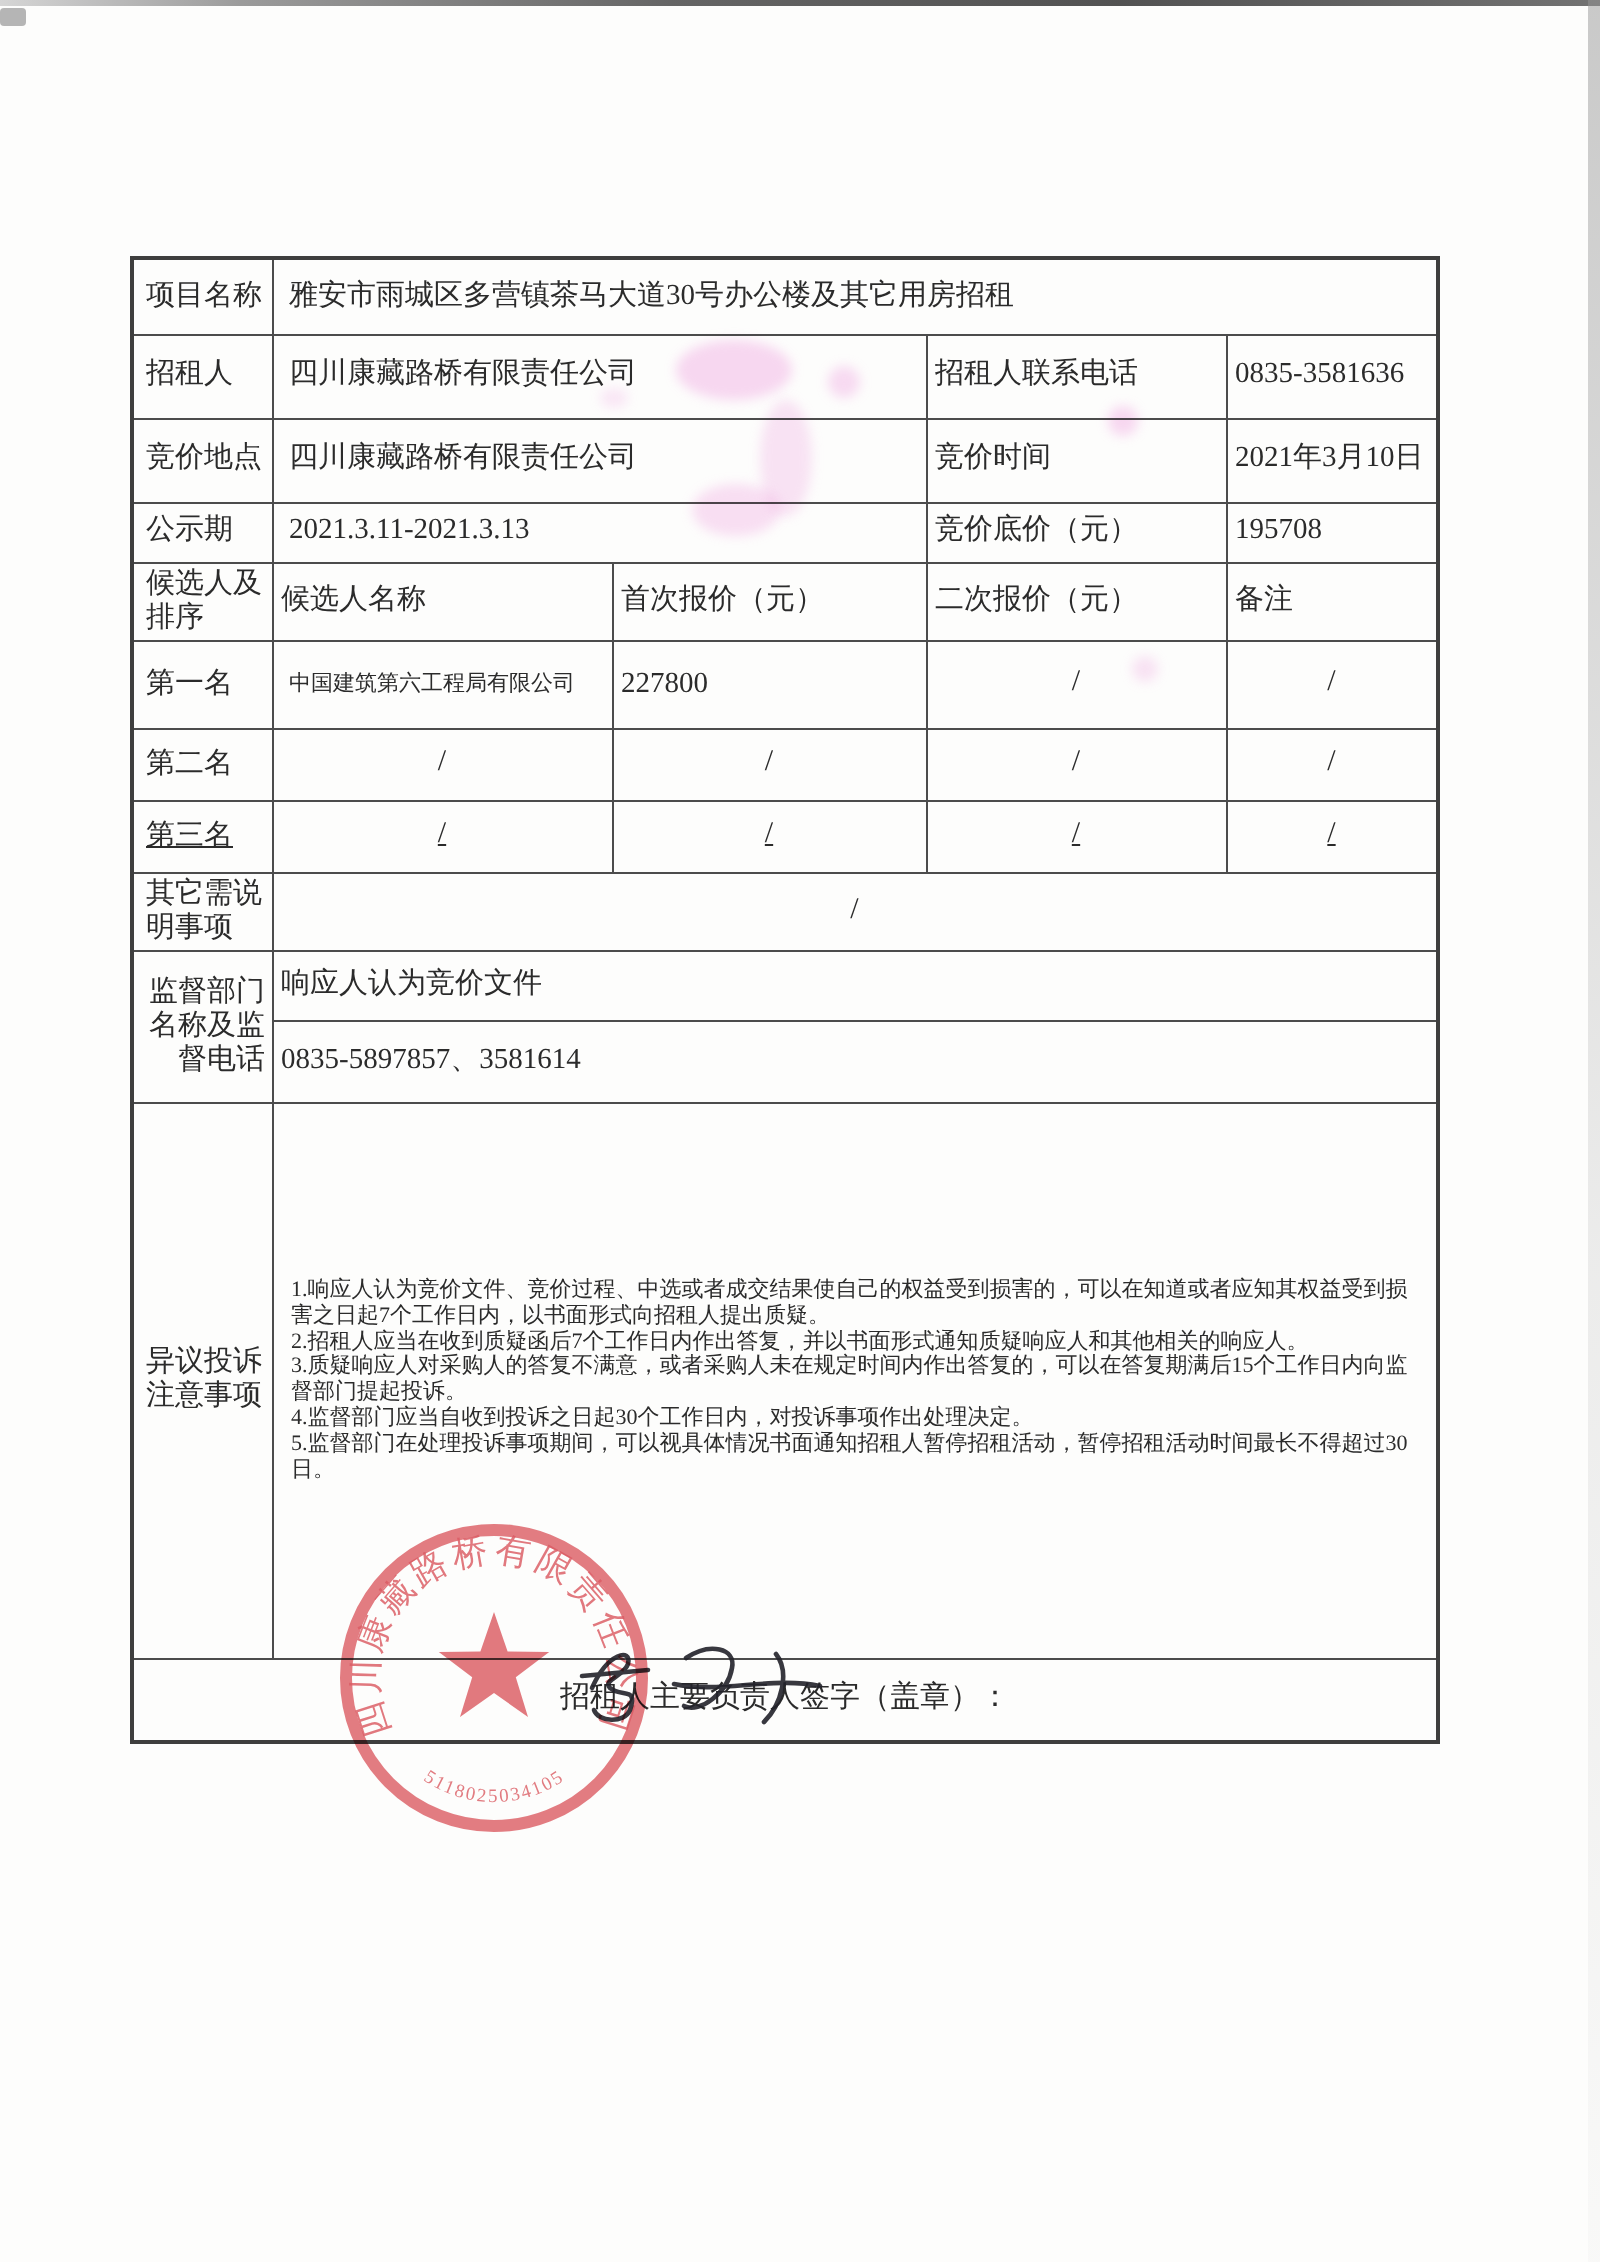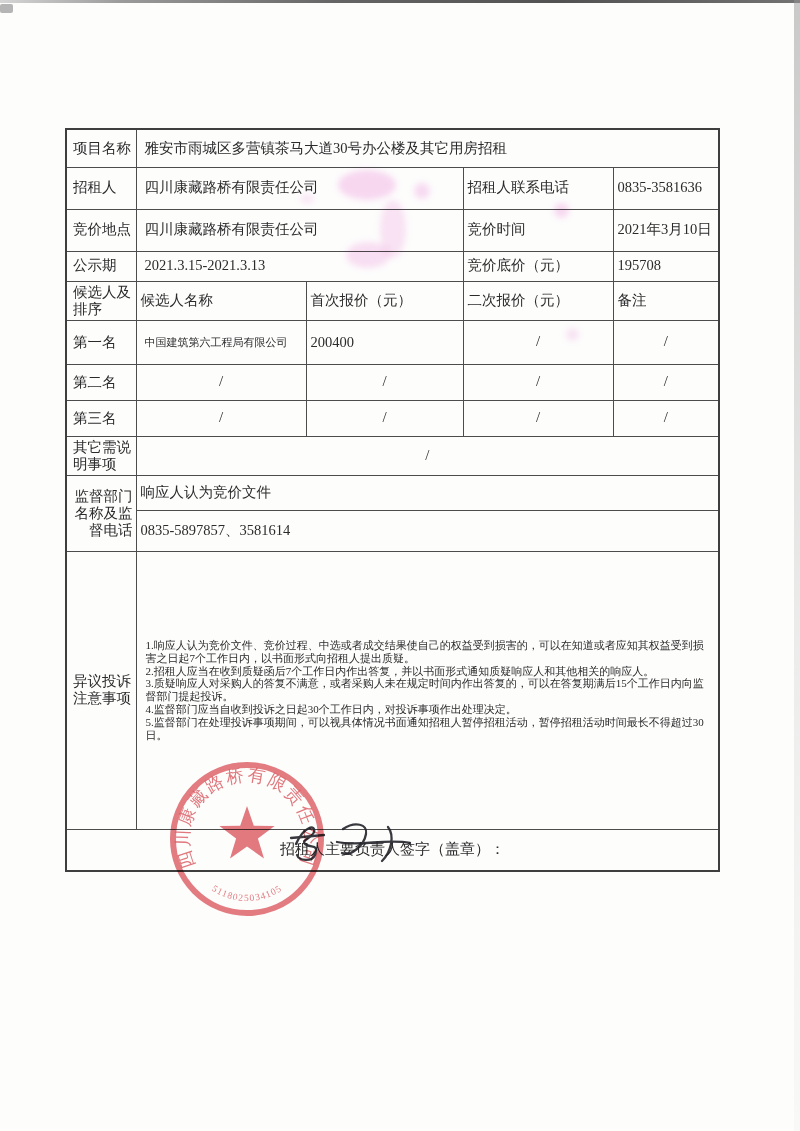--- a/index.html
+++ b/index.html
@@ -21,21 +21,21 @@
   table.doc{position:absolute;left:65px;top:128px;width:653px;border-collapse:collapse;table-layout:fixed;
     font-size:14.5px;color:#2b2b2b;}
   table.doc{border:2px solid #3e3e3e;}
   table.doc td{border:1.4px solid #4c4c4c;vertical-align:middle;overflow:hidden;line-height:1.18;}
   td.lbl{text-align:left;padding:2px 4px 2px 6px;}
   td.lbl-c{text-align:right;padding:2px 3px;}
   td.left{text-align:left;padding:2px 8px;}
   td.center{text-align:left;padding:2px 4px;}
   td.slash{text-align:center;font-size:15px;}
   .r1{height:38px;} .r2{height:42px;} .r3{height:42px;} .r4{height:30px;}
-  .r5{height:34px;} .r6{height:44px;} .r7{height:36px;padding-left:44px;} .r8{height:36px;}
+  .r5{height:34px;} .r6{height:44px;} .r7{height:36px;padding-left:44px;} .r8{height:36px;text-decoration:underline;}
   .r9{height:32px;} .r10a{height:35px;} .r10b{height:41px;}
   .r11{height:278px;} .r12{height:42px;}
   td.objection{text-align:left;padding:6px 9px;line-height:19px;font-size:11px;}
   td.sig{ text-align:center;padding:4px 6px;font-size:15px;}
 
   
   .seal{position:absolute;left:167px;top:758px;width:160px;height:162px;z-index:6;
     mix-blend-mode:multiply;opacity:.88;pointer-events:none;}
   .handsig{position:absolute;left:288px;top:816px;width:138px;height:52px;z-index:5;pointer-events:none;}
 </style>
@@ -81,37 +81,37 @@
 
     <tr class="r3">
       <td class="lbl">竞价地点</td>
       <td class="left" colspan="2">四川康藏路桥有限责任公司</td>
       <td class="center">竞价时间</td>
       <td class="center">2021年3月10日</td>
     </tr>
 
     <tr class="r4">
       <td class="lbl">公示期</td>
-      <td class="left" colspan="2">2021.3.15-2021.3.13</td>
+      <td class="left" colspan="2">2021.3.11-2021.3.13</td>
       <td class="center">竞价底价（元）</td>
       <td class="center">195708</td>
     </tr>
 
     <tr class="r5">
       <td class="lbl">候选人及排序</td>
       <td class="center">候选人名称</td>
       <td class="center">首次报价（元）</td>
       <td class="center">二次报价（元）</td>
       <td class="center">备注</td>
     </tr>
 
     <tr class="r6">
       <td class="lbl">第一名</td>
       <td class="left" style="font-size:11px;">中国建筑第六工程局有限公司</td>
-      <td class="center">200400</td>
+      <td class="center">227800</td>
       <td class="slash">/</td>
       <td class="slash">/</td>
     </tr>
 
     <tr class="r7">
       <td class="lbl">第二名</td>
       <td class="slash">/</td>
       <td class="slash">/</td>
       <td class="slash">/</td>
       <td class="slash">/</td>

